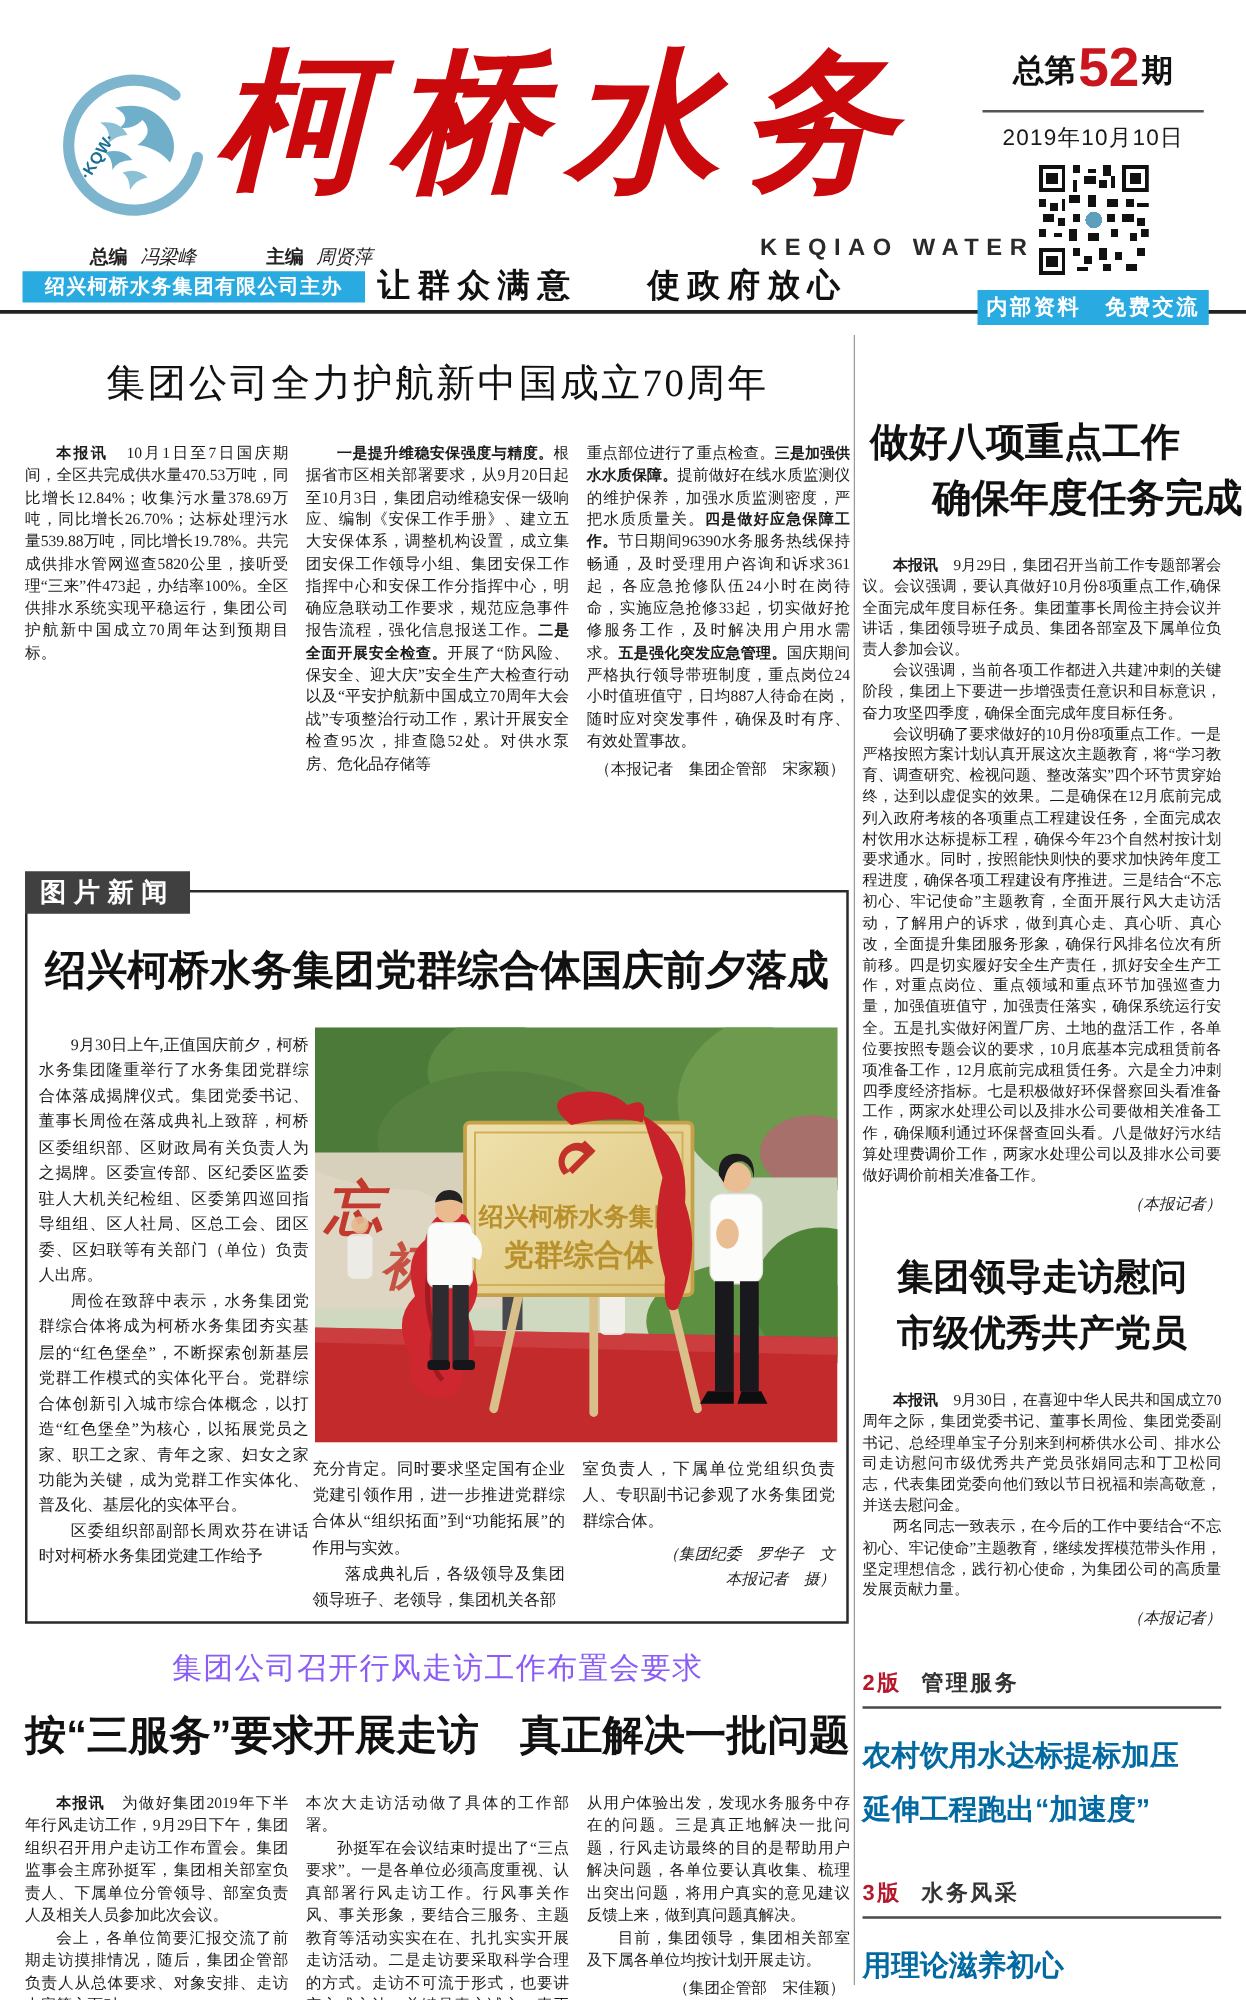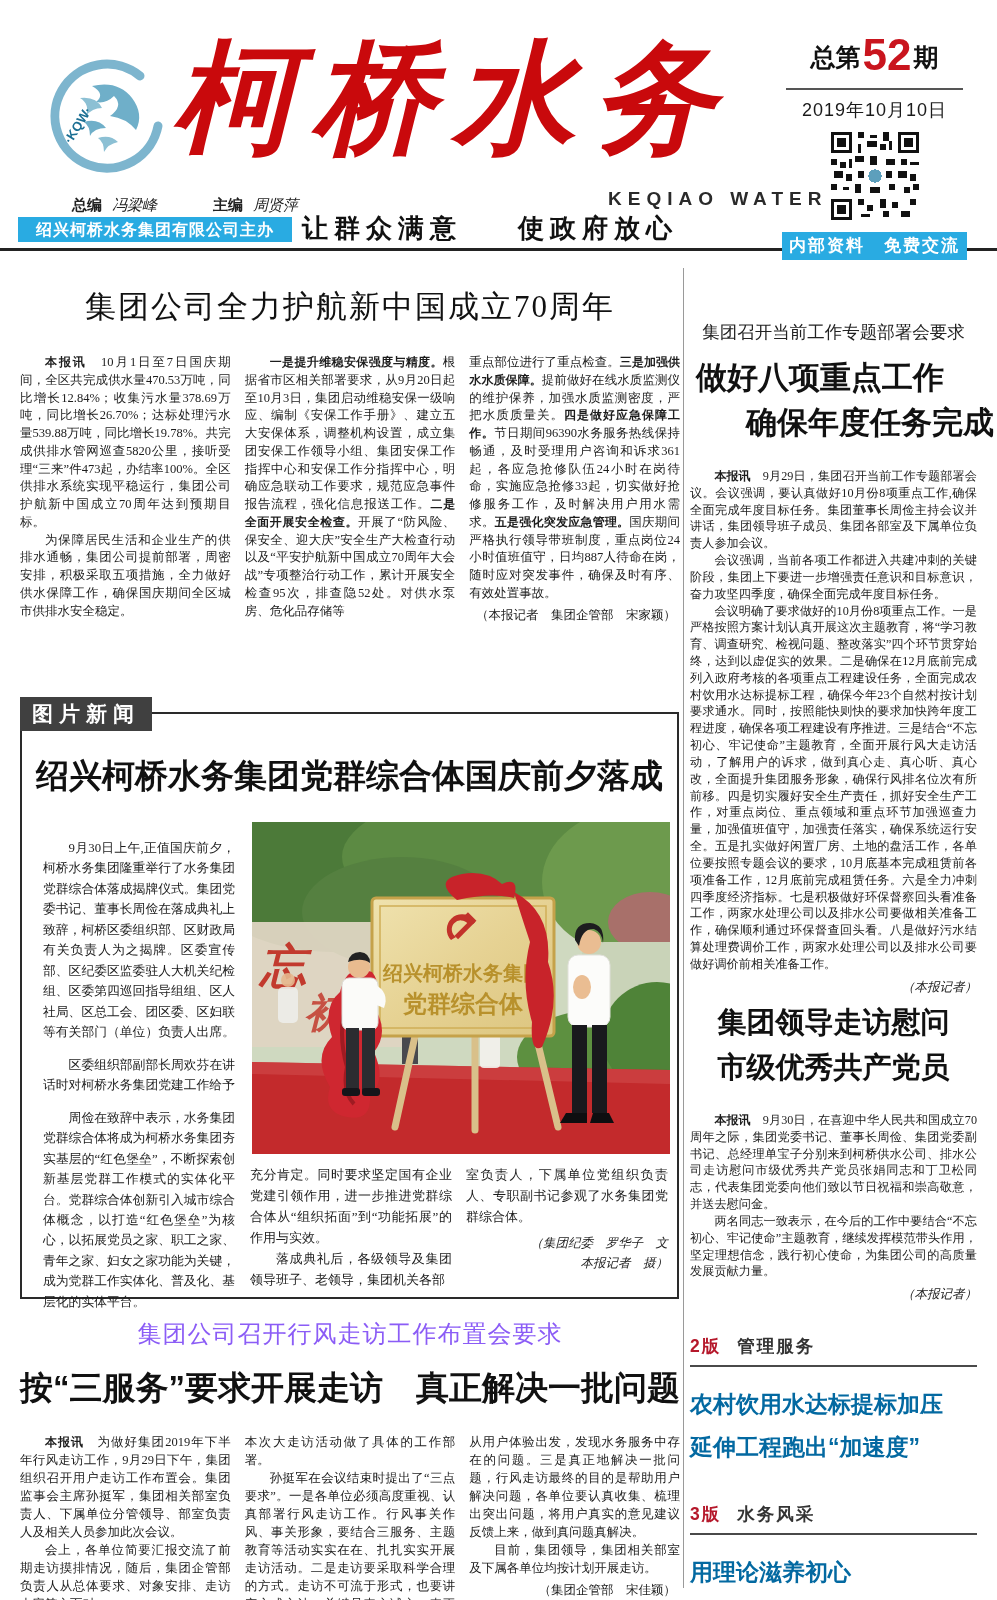--- a/index.html
+++ b/index.html
@@ -49,21 +49,21 @@
   .byline{text-align:right;padding-right:4px;font-size:12.5px;margin-top:4px;}
 
   
   .pn-box{position:absolute;left:20px;top:712px;width:655px;height:583px;border:2px solid #2a2a2a;}
   .pn-label{position:absolute;left:-2px;top:-17px;background:#404040;color:#fff;
         font-family:"Liberation Sans",sans-serif;font-weight:bold;font-size:21px;
         padding:3px 12px;letter-spacing:6px;}
   .pn-headline{position:absolute;left:0;top:40px;width:100%;text-align:center;
         font-family:"Liberation Sans",sans-serif;font-weight:bold;font-size:33px;color:#111;white-space:nowrap;}
   .pn-col1{position:absolute;left:9px;top:112px;width:216px;font-size:12.8px;line-height:1.6;text-align:justify;}
-  .pn-col1 p{margin:12px;text-indent:2em;}
+  .pn-col1 p{margin:0;text-indent:2em;}
   .pn-photo{position:absolute;left:230px;top:108px;width:418px;height:332px;overflow:hidden;}
   .pn-bottom{position:absolute;left:228px;top:450px;width:418px;display:flex;gap:14px;}
   .pn-bottom .col{flex:1;font-size:13px;line-height:1.62;text-align:justify;}
   .pn-credit{text-align:right;font-size:12.5px;margin-top:6px;font-style:italic;}
 
   
   .visit{position:absolute;left:20px;top:1318px;width:660px;}
   .visit-kicker{text-align:center;font-size:24px;letter-spacing:1px;color:#8b5cf6;}
   .visit-headline{margin-top:16px;text-align:center;font-family:"Liberation Sans",sans-serif;
         font-weight:bold;font-size:33px;color:#111;white-space:nowrap;}
@@ -182,40 +182,39 @@
     </div>
   </div>
 
   <div class="v-divider"></div>
 
   <div class="lead">
     <div class="lead-kicker">集团公司全力护航新中国成立70周年</div>
     <div class="lead-cols">
       <div class="col">
         <p><b class="brun">本报讯</b><span>　10月1日至7日国庆期间，全区共完成供水量470.53万吨，同比增长12.84%；收集污水量378.69万吨，同比增长26.70%；达标处理污水量539.88万吨，同比增长19.78%。共完成供排水管网巡查5820公里，接听受理“三来”件473起，办结率100%。全区供排水系统实现平稳运行，集团公司护航新中国成立70周年达到预期目标。</span></p>
-        <p>为保障居民生活和企业生产的供排水通畅，集团公司提前部署，周密安排，积极采取五项措施，全力做好供水保障工作，确保国庆期间全区城市供排水安全稳定。</p>
       </div>
       <div class="col">
         <p><b class="brun">一是提升维稳安保强度与精度。</b><span>根据省市区相关部署要求，从9月20日起至10月3日，集团启动维稳安保一级响应、编制《安保工作手册》、建立五大安保体系，调整机构设置，成立集团安保工作领导小组、集团安保工作指挥中心和安保工作分指挥中心，明确应急联动工作要求，规范应急事件报告流程，强化信息报送工作。</span><b class="brun">二是全面开展安全检查。</b><span>开展了“防风险、保安全、迎大庆”安全生产大检查行动以及“平安护航新中国成立70周年大会战”专项整治行动工作，累计开展安全检查95次，排查隐52处。对供水泵房、危化品存储等</span></p>
       </div>
       <div class="col">
         <p style="text-indent:0;"><span>重点部位进行了重点检查。</span><b class="brun">三是加强供水水质保障。</b><span>提前做好在线水质监测仪的维护保养，加强水质监测密度，严把水质质量关。</span><b class="brun">四是做好应急保障工作。</b><span>节日期间96390水务服务热线保持畅通，及时受理用户咨询和诉求361起，各应急抢修队伍24小时在岗待命，实施应急抢修33起，切实做好抢修服务工作，及时解决用户用水需求。</span><b class="brun">五是强化突发应急管理。</b><span>国庆期间严格执行领导带班制度，重点岗位24小时值班值守，日均887人待命在岗，随时应对突发事件，确保及时有序、有效处置事故。</span></p>
         <div class="byline">（本报记者　集团企管部　宋家颖）</div>
       </div>
     </div>
   </div>
 
   <div class="pn-box">
     <div class="pn-label hz">图片新闻</div>
     <div class="pn-headline">绍兴柯桥水务集团党群综合体国庆前夕落成</div>
 
     <div class="pn-col1">
       <p>9月30日上午,正值国庆前夕，柯桥水务集团隆重举行了水务集团党群综合体落成揭牌仪式。集团党委书记、董事长周俭在落成典礼上致辞，柯桥区委组织部、区财政局有关负责人为之揭牌。区委宣传部、区纪委区监委驻人大机关纪检组、区委第四巡回指导组组、区人社局、区总工会、团区委、区妇联等有关部门（单位）负责人出席。</p>
+      <p>周俭在致辞中表示，水务集团党群综合体将成为柯桥水务集团夯实基层的“红色堡垒”，不断探索创新基层党群工作模式的实体化平台。党群综合体创新引入城市综合体概念，以打造“红色堡垒”为核心，以拓展党员之家、职工之家、青年之家、妇女之家功能为关键，成为党群工作实体化、普及化、基层化的实体平台。</p>
       <p>区委组织部副部长周欢芬在讲话时对柯桥水务集团党建工作给予</p>
-      <p>周俭在致辞中表示，水务集团党群综合体将成为柯桥水务集团夯实基层的“红色堡垒”，不断探索创新基层党群工作模式的实体化平台。党群综合体创新引入城市综合体概念，以打造“红色堡垒”为核心，以拓展党员之家、职工之家、青年之家、妇女之家功能为关键，成为党群工作实体化、普及化、基层化的实体平台。</p>
     </div>
 
     <svg class="pn-photo" viewBox="0 0 418 332">
       <rect width="418" height="332" fill="#cfd9c0"></rect>
       <ellipse cx="80" cy="55" rx="130" ry="75" fill="#4c7a39"></ellipse>
       <ellipse cx="240" cy="35" rx="150" ry="65" fill="#5c8a43"></ellipse>
       <ellipse cx="150" cy="90" rx="100" ry="55" fill="#558040"></ellipse>
       <ellipse cx="385" cy="60" rx="95" ry="75" fill="#6d9a4d"></ellipse>
       <ellipse cx="398" cy="100" rx="42" ry="30" fill="#a8706a"></ellipse>
       <rect x="330" y="120" width="88" height="110" fill="#c9d3b8"></rect>
@@ -320,21 +319,20 @@
         <p style="text-indent:0;">从用户体验出发，发现水务服务中存在的问题。三是真正地解决一批问题，行风走访最终的目的是帮助用户解决问题，各单位要认真收集、梳理出突出问题，将用户真实的意见建议反馈上来，做到真问题真解决。</p>
         <p>目前，集团领导，集团相关部室及下属各单位均按计划开展走访。</p>
         <div class="byline">（集团企管部　宋佳颖）</div>
       </div>
     </div>
   </div>
 
   <div class="right-col">
 
     <div class="r1">
-      <div class="r1-kicker">集团召开当前工作专题部署会要求</div>
       <div class="r1-headline">
         <span class="l1">做好八项重点工作</span>
         <span class="l2">确保年度任务完成</span>
       </div>
       <div class="r-body">
         <p><b class="brun">本报讯</b><span>　9月29日，集团召开当前工作专题部署会议。会议强调，要认真做好10月份8项重点工作,确保全面完成年度目标任务。集团董事长周俭主持会议并讲话，集团领导班子成员、集团各部室及下属单位负责人参加会议。</span></p>
         <p>会议强调，当前各项工作都进入共建冲刺的关键阶段，集团上下要进一步增强责任意识和目标意识，奋力攻坚四季度，确保全面完成年度目标任务。</p>
         <p>会议明确了要求做好的10月份8项重点工作。一是严格按照方案计划认真开展这次主题教育，将“学习教育、调查研究、检视问题、整改落实”四个环节贯穿始终，达到以虚促实的效果。二是确保在12月底前完成列入政府考核的各项重点工程建设任务，全面完成农村饮用水达标提标工程，确保今年23个自然村按计划要求通水。同时，按照能快则快的要求加快跨年度工程进度，确保各项工程建设有序推进。三是结合“不忘初心、牢记使命”主题教育，全面开展行风大走访活动，了解用户的诉求，做到真心走、真心听、真心改，全面提升集团服务形象，确保行风排名位次有所前移。四是切实履好安全生产责任，抓好安全生产工作，对重点岗位、重点领域和重点环节加强巡查力量，加强值班值守，加强责任落实，确保系统运行安全。五是扎实做好闲置厂房、土地的盘活工作，各单位要按照专题会议的要求，10月底基本完成租赁前各项准备工作，12月底前完成租赁任务。六是全力冲刺四季度经济指标。七是积极做好环保督察回头看准备工作，两家水处理公司以及排水公司要做相关准备工作，确保顺利通过环保督查回头看。八是做好污水结算处理费调价工作，两家水处理公司以及排水公司要做好调价前相关准备工作。</p>
         <div class="r-byline">（本报记者）</div>
       </div>

